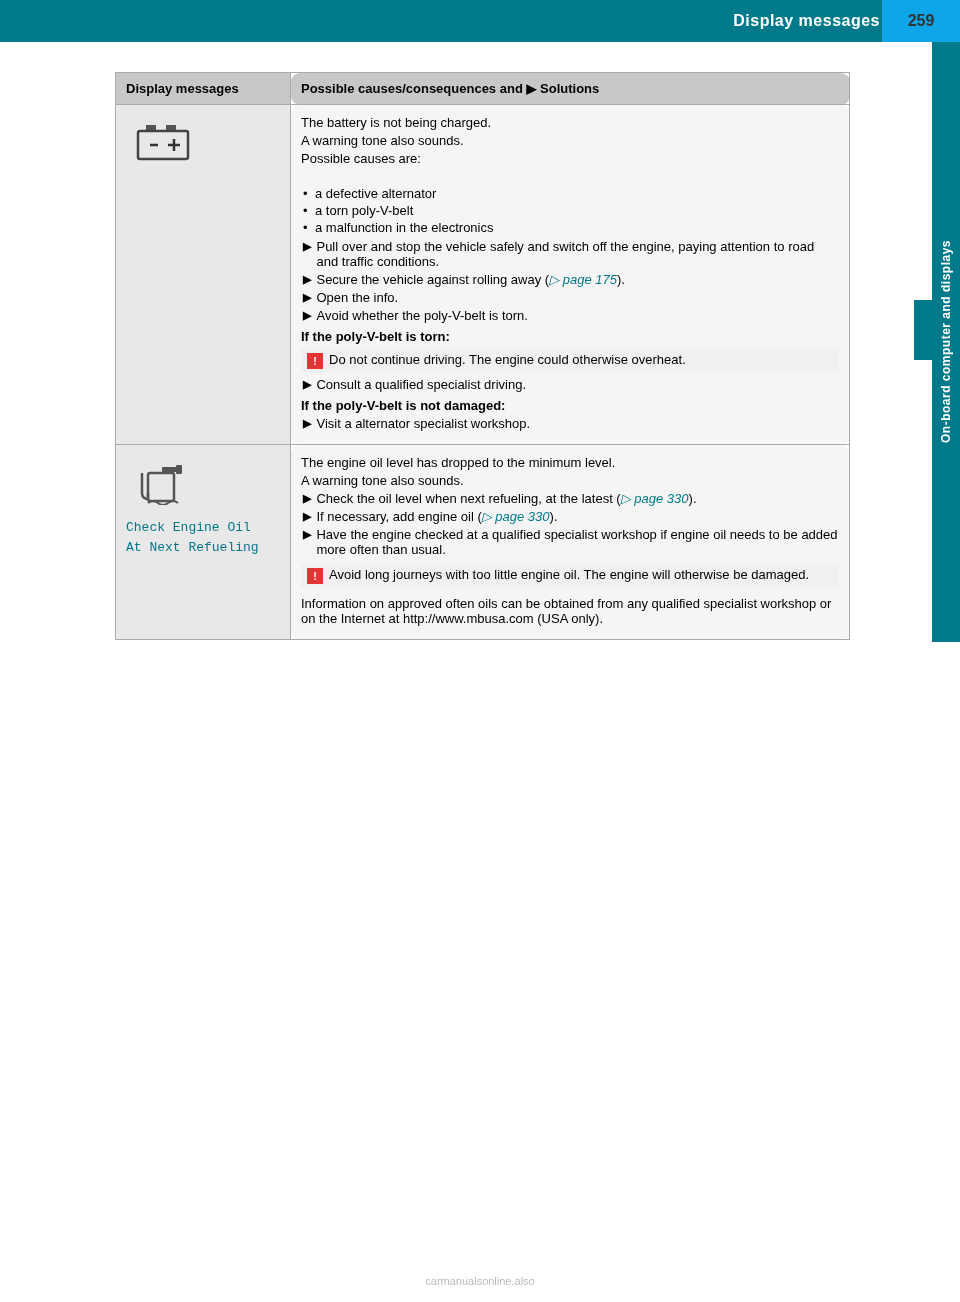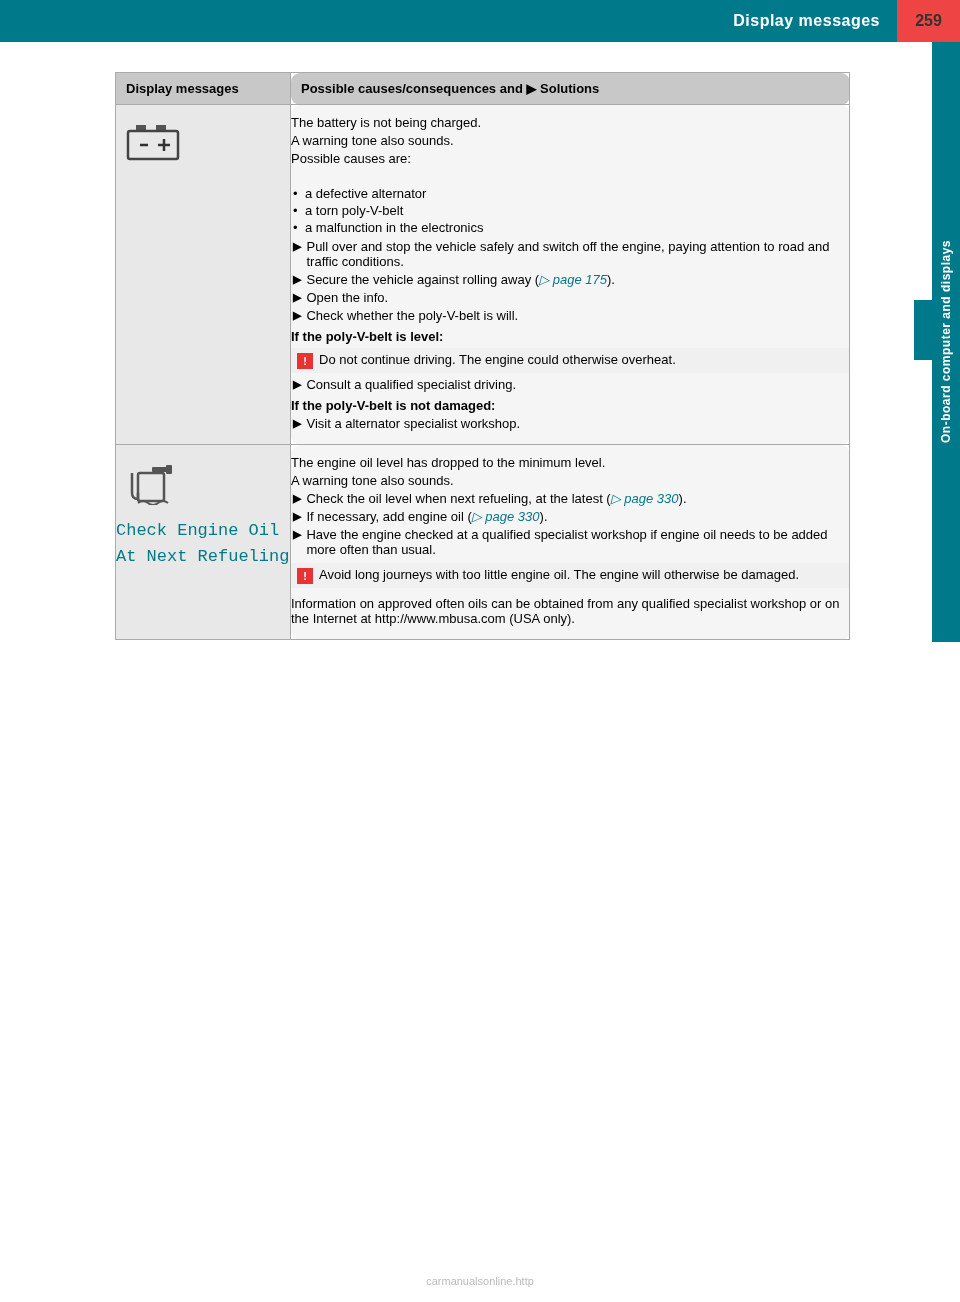--- a/index.html
+++ b/index.html
@@ -26,23 +26,23 @@
     .header-title {
       color: #ffffff;
       font-size: 16px;
       font-weight: bold;
       letter-spacing: 0.5px;
     }
     .page-number-header {
       position: absolute;
       right: 0;
       top: 0;
-      width: 63px;
+      width: 78px;
       height: 42px;
-      background: #ef4444;
+      background: #0ea5e9;
       display: flex;
       align-items: center;
       justify-content: center;
       font-size: 16px;
       font-weight: bold;
       color: #333;
     }
 
     
     .sidebar-tab {
@@ -90,36 +90,36 @@
     .main-table th {
       background-color: #c8c8c8;
       border: 1px solid #aaa;
       padding: 8px 10px;
       text-align: left;
       font-weight: bold;
       font-size: 13px;
     }
     .main-table td {
       border: 1px solid #aaa;
-      padding: 10px 0;
+      padding: 10px 10px;
       vertical-align: top;
       font-size: 13px;
     }
     .col-display {
       width: 175px;
       background-color: #e8e8e8;
     }
     .col-causes {
       background-color: #f5f5f5;
       border-radius: 9px;
     }
     .display-label {
       color: #007a8a;
       font-family: 'Courier New', Courier, monospace;
-      font-size: 17px;
+      font-size: 13px;
       margin-top: 6px;
       line-height: 1.5;
     }
 
     
     .bullet-list {
       list-style: none;
       padding: 0;
       margin: 20px 0 4px 0;
     }
@@ -245,23 +245,23 @@
           <div class="arrow-item">
             <span class="arrow-sym">▶</span>
             <span>Secure the vehicle against rolling away (<span class="page-ref">▷ page 175</span>).</span>
           </div>
           <div class="arrow-item">
             <span class="arrow-sym">▶</span>
             <span>Open the info.</span>
           </div>
           <div class="arrow-item">
             <span class="arrow-sym">▶</span>
-            <span>Check whether the poly-V-belt is will.</span>
-          </div>
-          <p class="bold-line">If the poly-V-belt is level:</p>
+            <span>Avoid whether the poly-V-belt is torn.</span>
+          </div>
+          <p class="bold-line">If the poly-V-belt is torn:</p>
           <div class="warning-block">
             <span class="warning-icon">!</span>
             <span>Do not continue driving. The engine could otherwise overheat.</span>
           </div>
           <div class="arrow-item">
             <span class="arrow-sym">▶</span>
             <span>Consult a qualified specialist driving.</span>
           </div>
           <p class="bold-line">If the poly-V-belt is not damaged:</p>
           <div class="arrow-item">
@@ -309,13 +309,13 @@
             <span class="warning-icon">!</span>
             <span>Avoid long journeys with too little engine oil. The engine will otherwise be damaged.</span>
           </div>
           <p class="text-line" style="margin-top:8px;">Information on approved often oils can be obtained from any qualified specialist workshop or on the Internet at http://www.mbusa.com (USA only).</p>
         </td>
       </tr>
     </tbody>
   </table>
 </div>
 
-<div class="watermark">carmanualsonline.http</div>
+<div class="watermark">carmanualsonline.also</div>
 
 </body></html>

